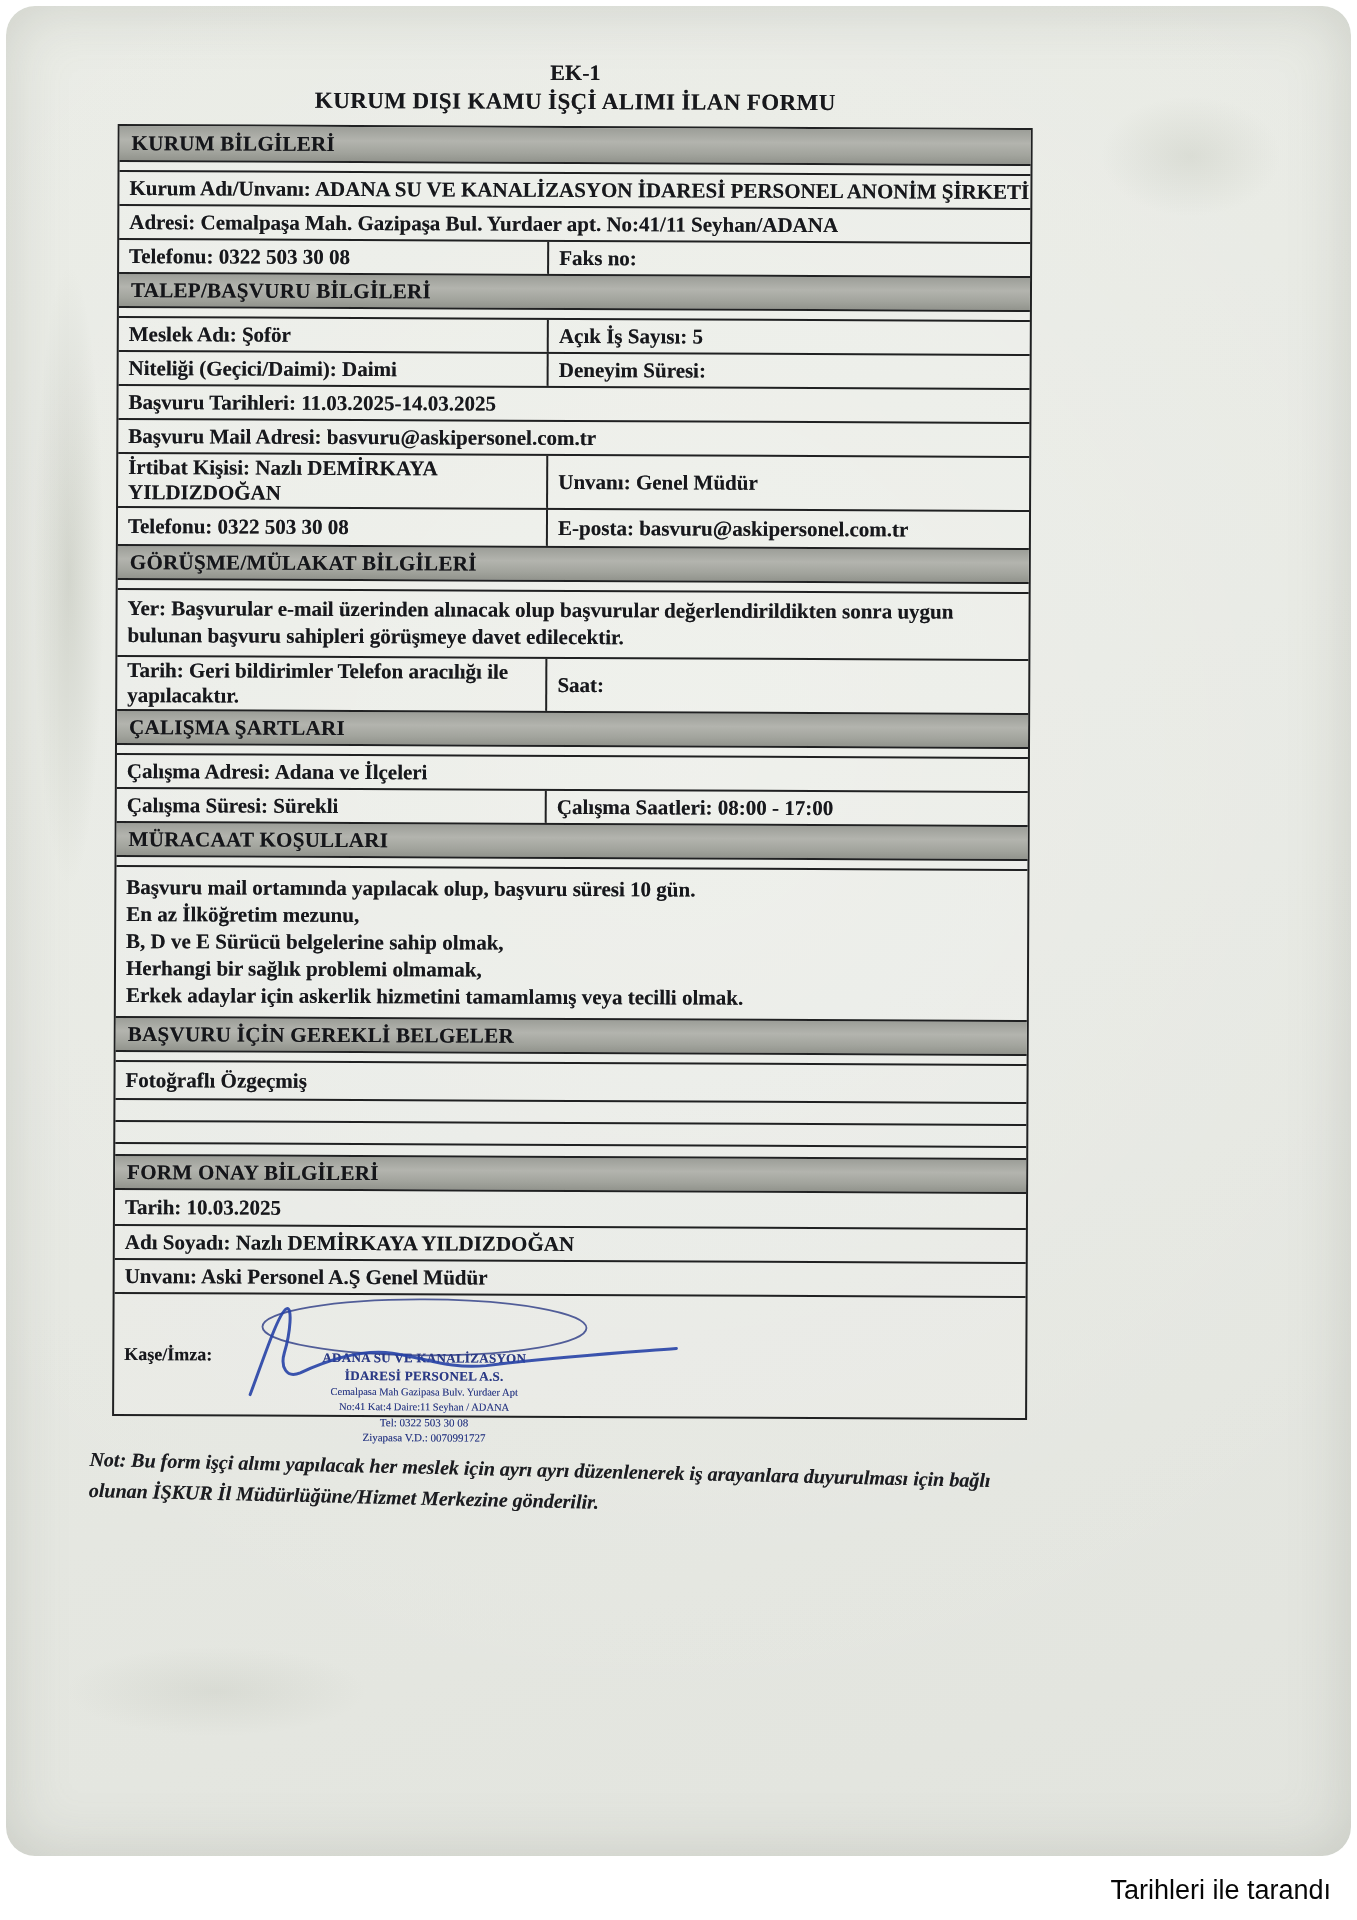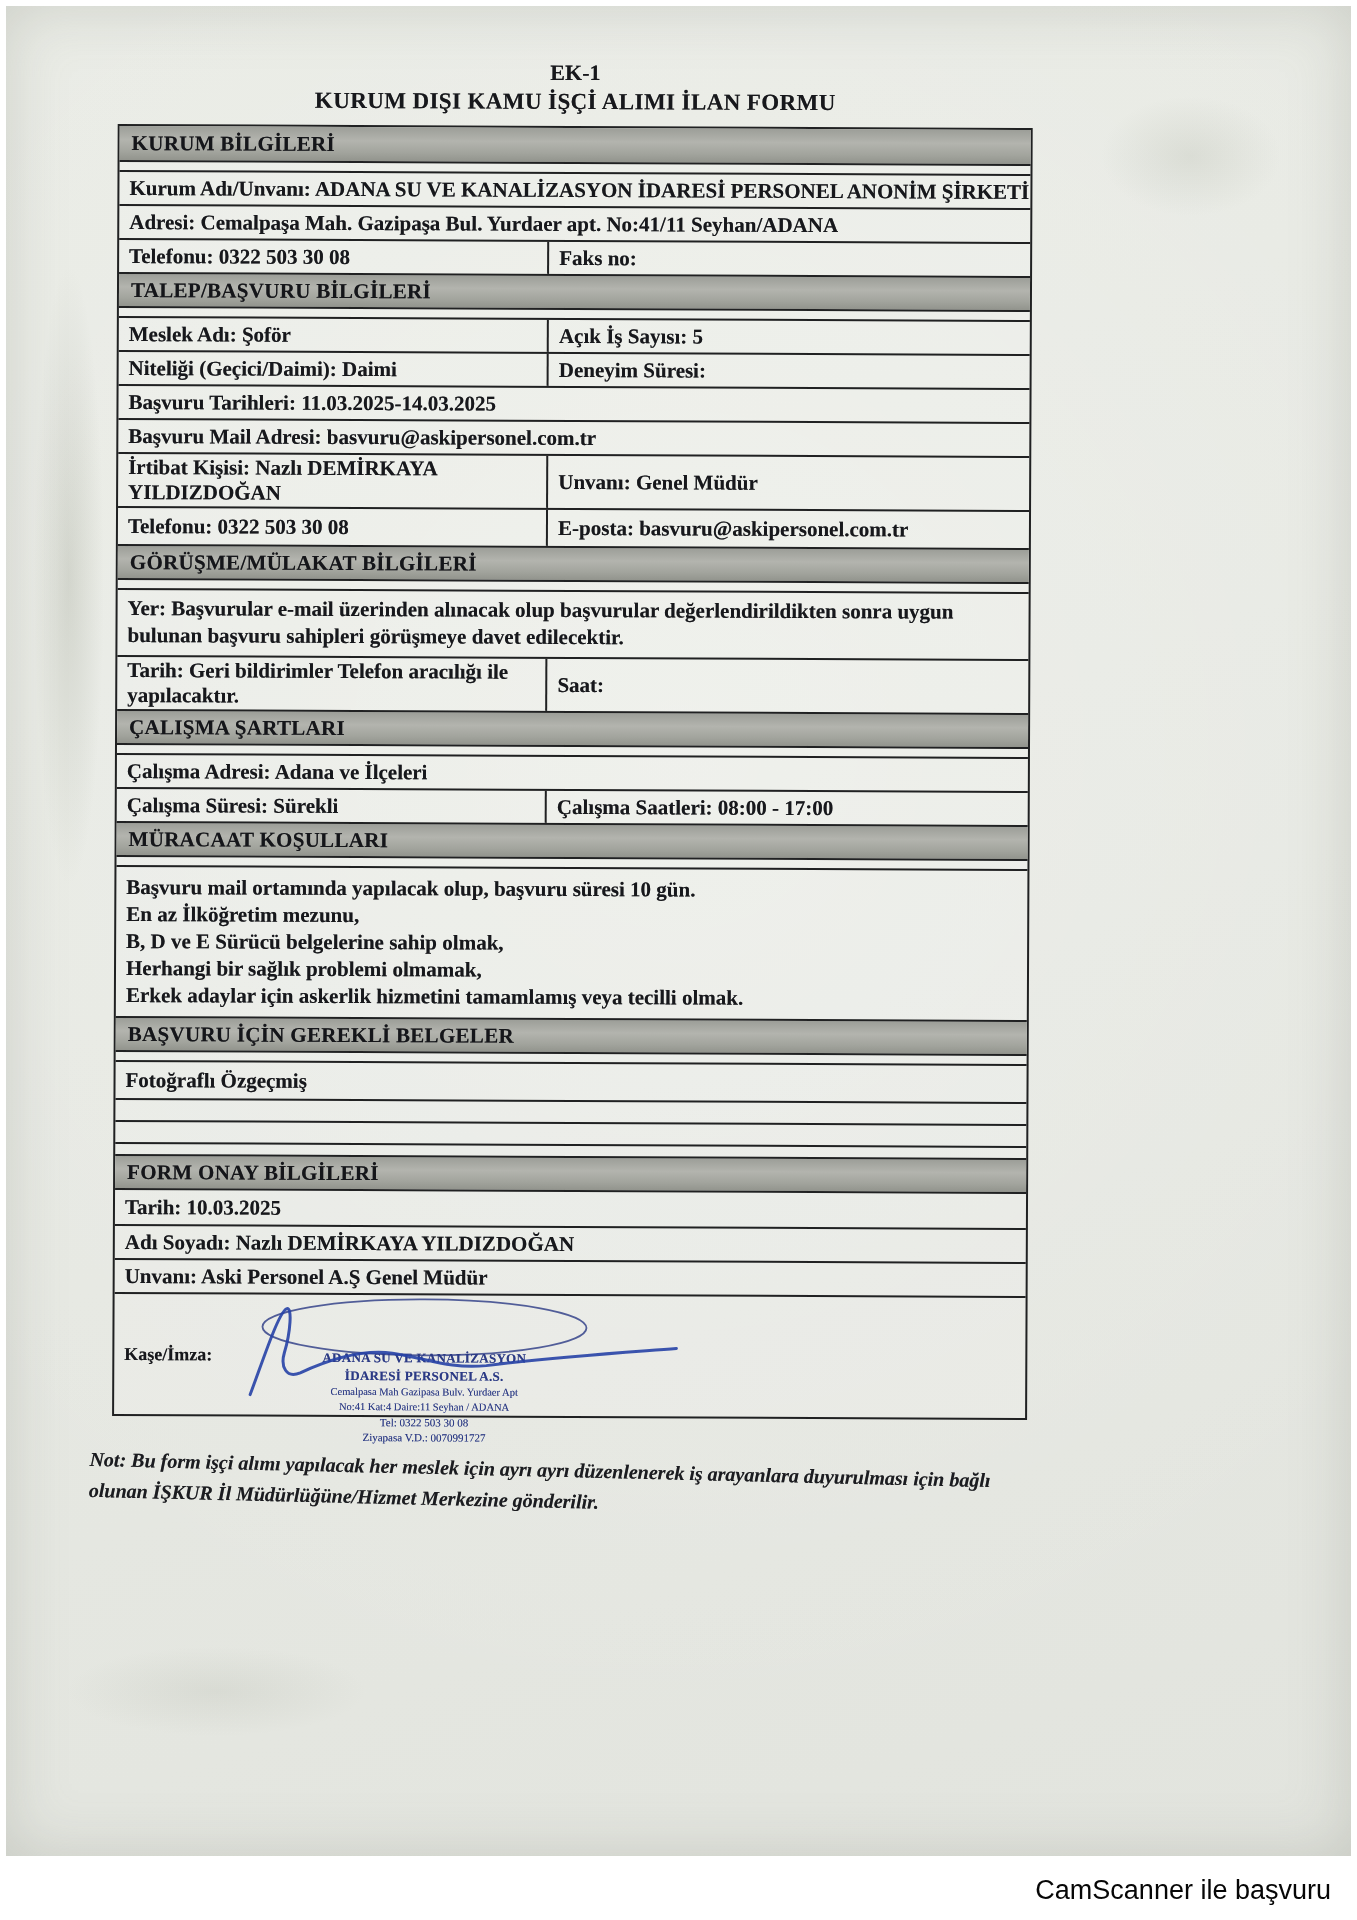--- a/index.html
+++ b/index.html
@@ -10,20 +10,21 @@
     font-family:"Liberation Serif", serif;
     color:#17181c;
     overflow:hidden;
   }
   .scan {
     position:absolute; left:6px; top:6px; right:6px; bottom:64px;
     background:
       radial-gradient(120% 90% at 50% 40%, rgba(255,255,255,0.25), rgba(0,0,0,0) 60%),
       linear-gradient(160deg, #eaece6 0%, #e7e9e3 45%, #e2e4de 100%);
     box-shadow: inset 0 0 60px rgba(120,125,110,0.25);
+    border-radius: 29px;
   }
   .artifact { position:absolute; pointer-events:none; }
   .a1 { left:28px; top:260px; width:70px; height:620px;
         background:radial-gradient(closest-side, rgba(150,155,140,0.28), rgba(0,0,0,0)); }
   .a2 { right:70px; top:90px; width:180px; height:120px;
         background:radial-gradient(closest-side, rgba(150,155,140,0.18), rgba(0,0,0,0)); }
   .a3 { left:60px; bottom:120px; width:300px; height:90px;
         background:radial-gradient(closest-side, rgba(150,155,140,0.15), rgba(0,0,0,0)); }
 
   .doc { position:relative; padding-top:52px; }
@@ -200,13 +201,13 @@
       </div>
 
       <div class="note">
         <span class="note-prefix">Not:</span><span> Bu form işçi alımı yapılacak her meslek için ayrı ayrı düzenlenerek iş arayanlara duyurulması için bağlı olunan İŞKUR İl Müdürlüğüne/Hizmet Merkezine gönderilir.</span>
       </div>
 
     </div>
   </div>
 </div>
 
-<div class="scanner-credit">CamScanner ile başvuru</div>
+<div class="scanner-credit">Tarihleri ile tarandı</div>
 
 </body></html>

